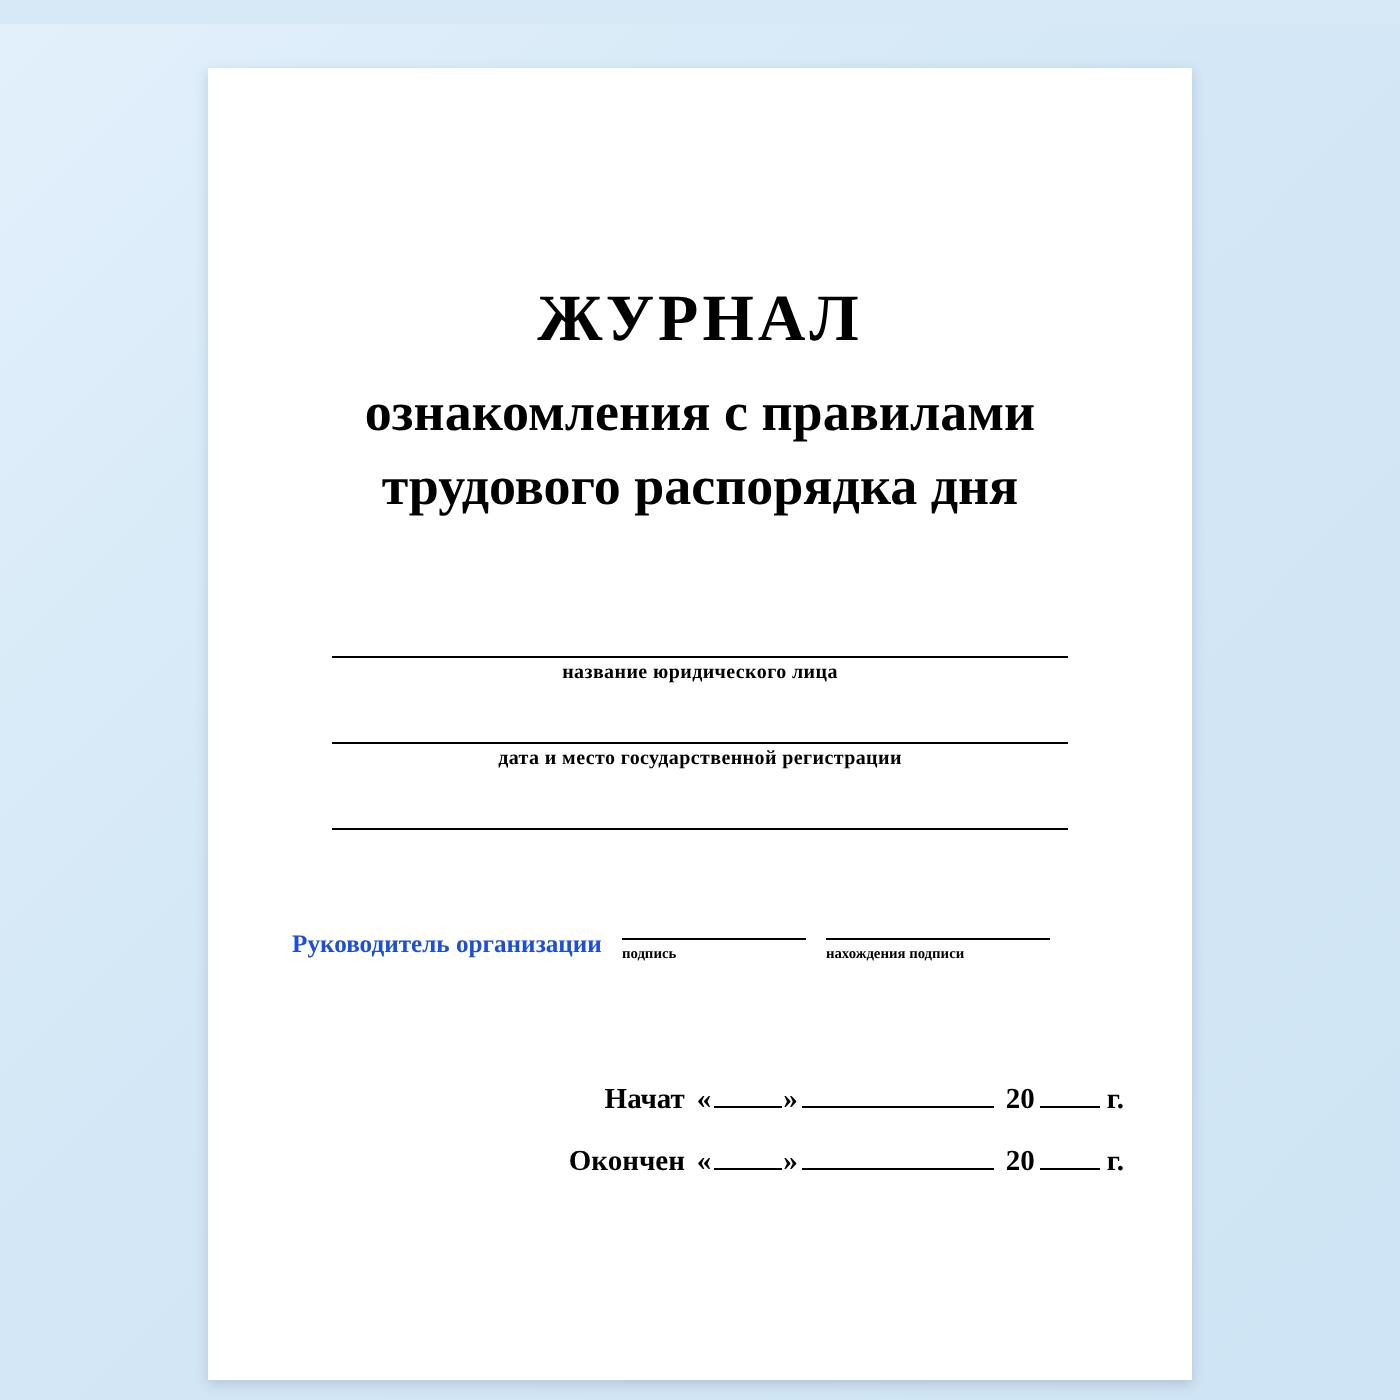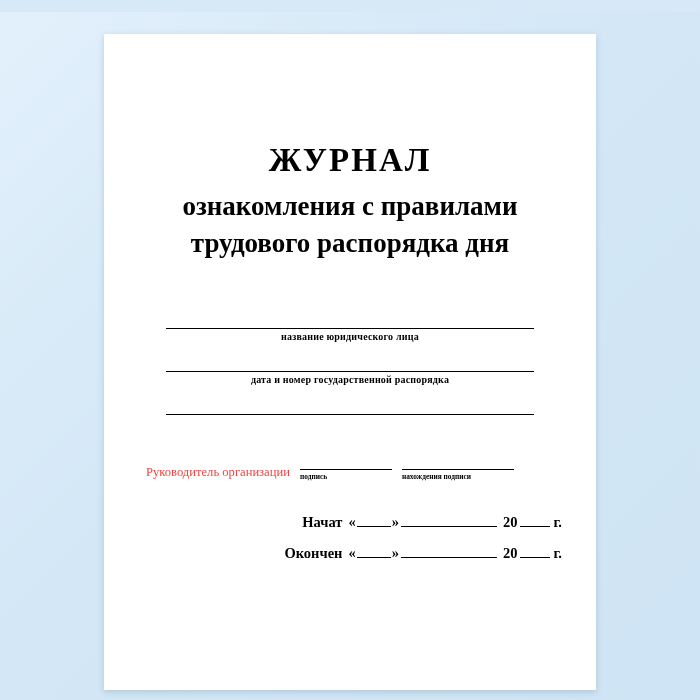--- a/index.html
+++ b/index.html
@@ -85,22 +85,22 @@
   .chief {
     position: absolute;
     left: 42px;
     top: 424px;
     width: 412px;
     display: flex;
     align-items: flex-end;
   }
   .chief-label {
     font-size: 12.6px;
-    font-weight: normal;
-    color: #ef4444;
+    font-weight: bold;
+    color: #1d4ed8;
     white-space: nowrap;
     padding-bottom: 1px;
   }
   .chief-slot {
     margin-left: 10px;
     width: 92px;
   }
   .chief-slot.wide {
     width: 112px;
   }
@@ -113,21 +113,21 @@
     font-size: 7.4px;
     font-weight: bold;
     margin-top: 2px;
     white-space: nowrap;
   }
 
   
   .dates {
     position: absolute;
     left: 0;
-    top: 480px;
+    top: 508px;
     width: 100%;
   }
   .date-row {
     display: flex;
     justify-content: flex-end;
     align-items: baseline;
     font-size: 14.5px;
     font-weight: bold;
     color: #000;
     padding-right: 34px;
@@ -179,21 +179,21 @@
 
       <div class="fields">
 
         <div class="field-row">
           <div class="field-line"></div>
           <div class="field-caption">название  юридического лица</div>
         </div>
 
         <div class="field-row">
           <div class="field-line"></div>
-          <div class="field-caption">дата и номер государственной распорядка</div>
+          <div class="field-caption">дата и место государственной регистрации</div>
         </div>
 
         <div class="field-row">
           <div class="field-line"></div>
         </div>
 
       </div>
 
       <div class="chief">
         <div class="chief-label">Руководитель организации</div>

